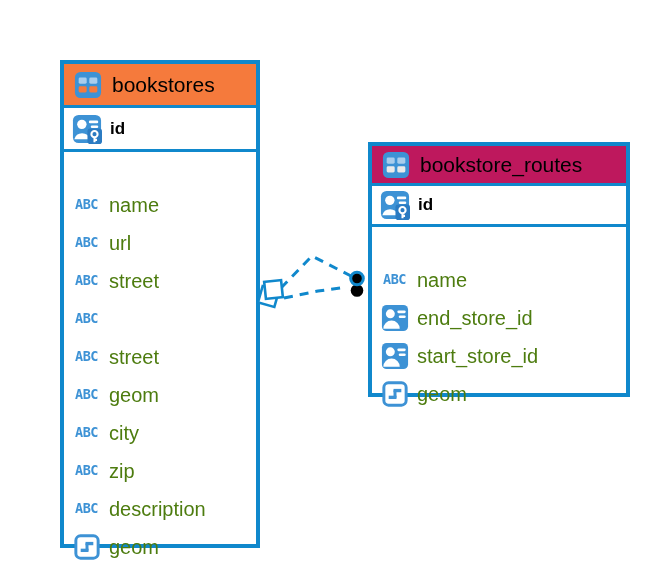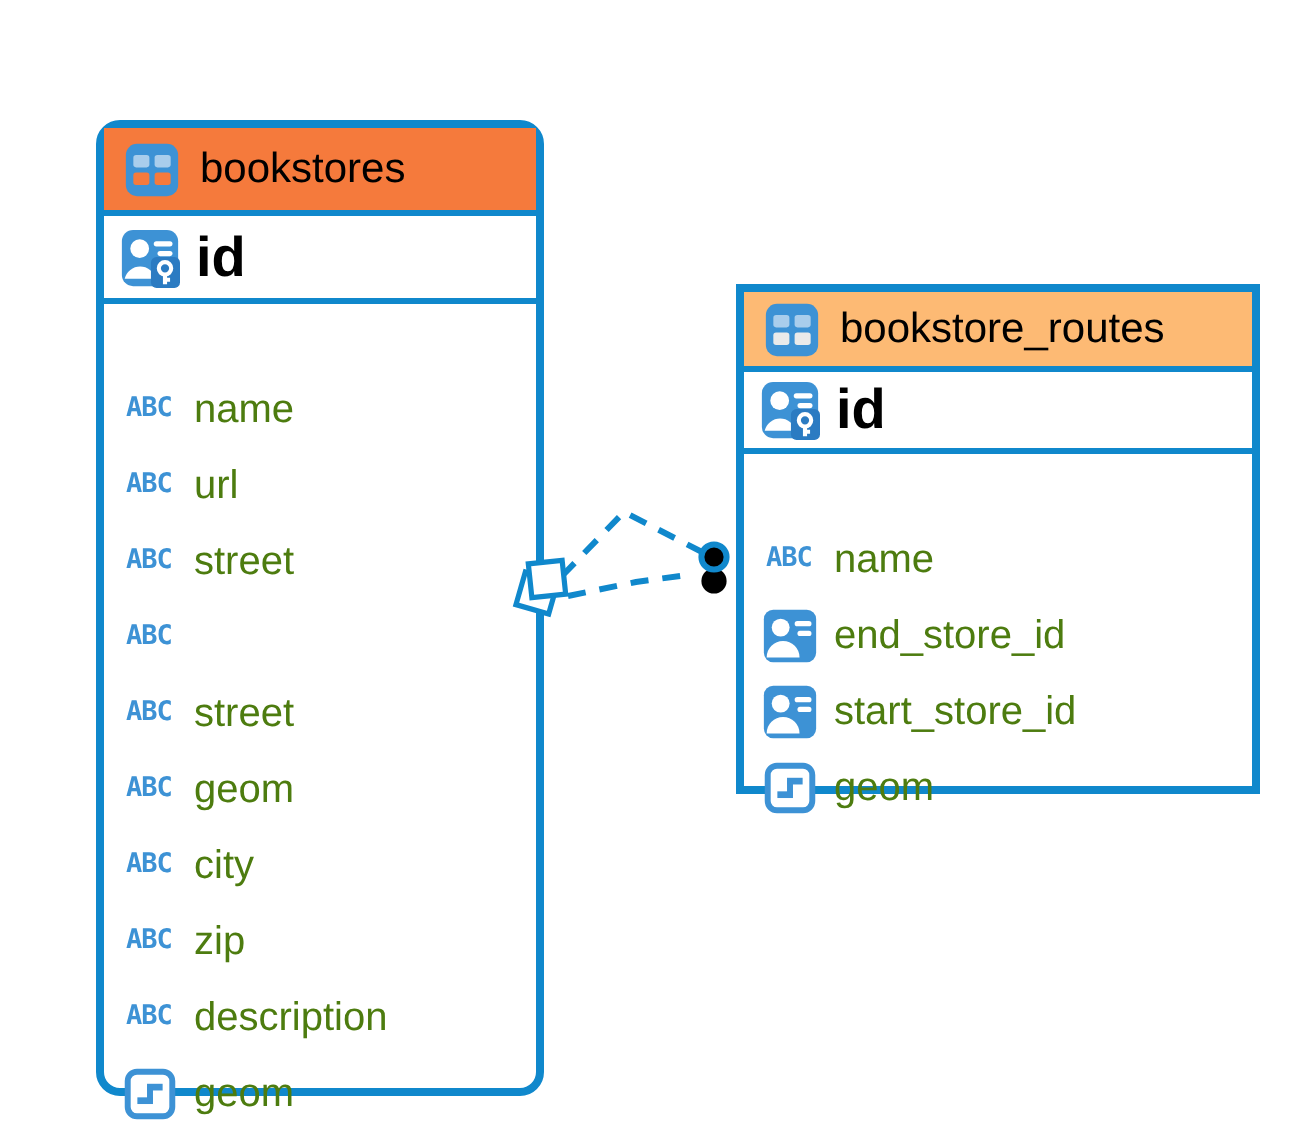--- a/index.html
+++ b/index.html
@@ -4,38 +4,38 @@
 <style>
   html,body{margin:0;padding:0;}
   body{
     width:654px;height:570px;position:relative;background:#ffffff;
     font-family:"Liberation Sans",sans-serif;overflow:hidden;
   }
   .erd-table{
     position:absolute;background:#ffffff;border:4px solid #1088CC;
     box-sizing:border-box;display:flex;flex-direction:column;
   }
-  #table-bookstores{left:48px;top:60px;width:224px;height:488px;border-radius:12px;}
+  #table-bookstores{left:60px;top:60px;width:200px;height:488px;}
   #table-routes{left:368px;top:142px;width:262px;height:255px;}
 
   .t-header{
     display:flex;align-items:center;gap:9px;padding-left:8px;
     border-bottom:3px solid #1088CC;flex:0 0 auto;
   }
   #table-bookstores .t-header{height:41px;background:#F57A3C;}
-  #table-routes .t-header{height:37px;background:#fdba74;}
+  #table-routes .t-header{height:37px;background:#be185d;}
   .t-title{font-size:21px;color:#000;white-space:nowrap;}
 
   .pk-row{
     display:flex;align-items:center;gap:8px;padding-left:7px;
     border-bottom:3px solid #1088CC;flex:0 0 auto;background:#fff;
   }
   #table-bookstores .pk-row{height:41px;}
   #table-routes .pk-row{height:38px;}
-  .pk-label{font-size:28px;font-weight:bold;color:#000;}
+  .pk-label{font-size:17px;font-weight:bold;color:#000;}
 
   .fields{padding:6px 0 0 0;flex:1 1 auto;margin-top:28px;}
   .f-row{height:38px;display:flex;align-items:center;padding-left:7px;gap:7px;}
   .f-label{font-size:20px;color:#4d7c0f;white-space:nowrap;}
 
   .icon-slot{width:31px;height:31px;flex:0 0 auto;display:flex;align-items:center;justify-content:center;}
   .abc-glyph{
     font-family:"DejaVu Sans Mono",monospace;font-weight:bold;
     font-size:13.5px;color:#3D92D5;letter-spacing:-0.5px;line-height:1;
   }

